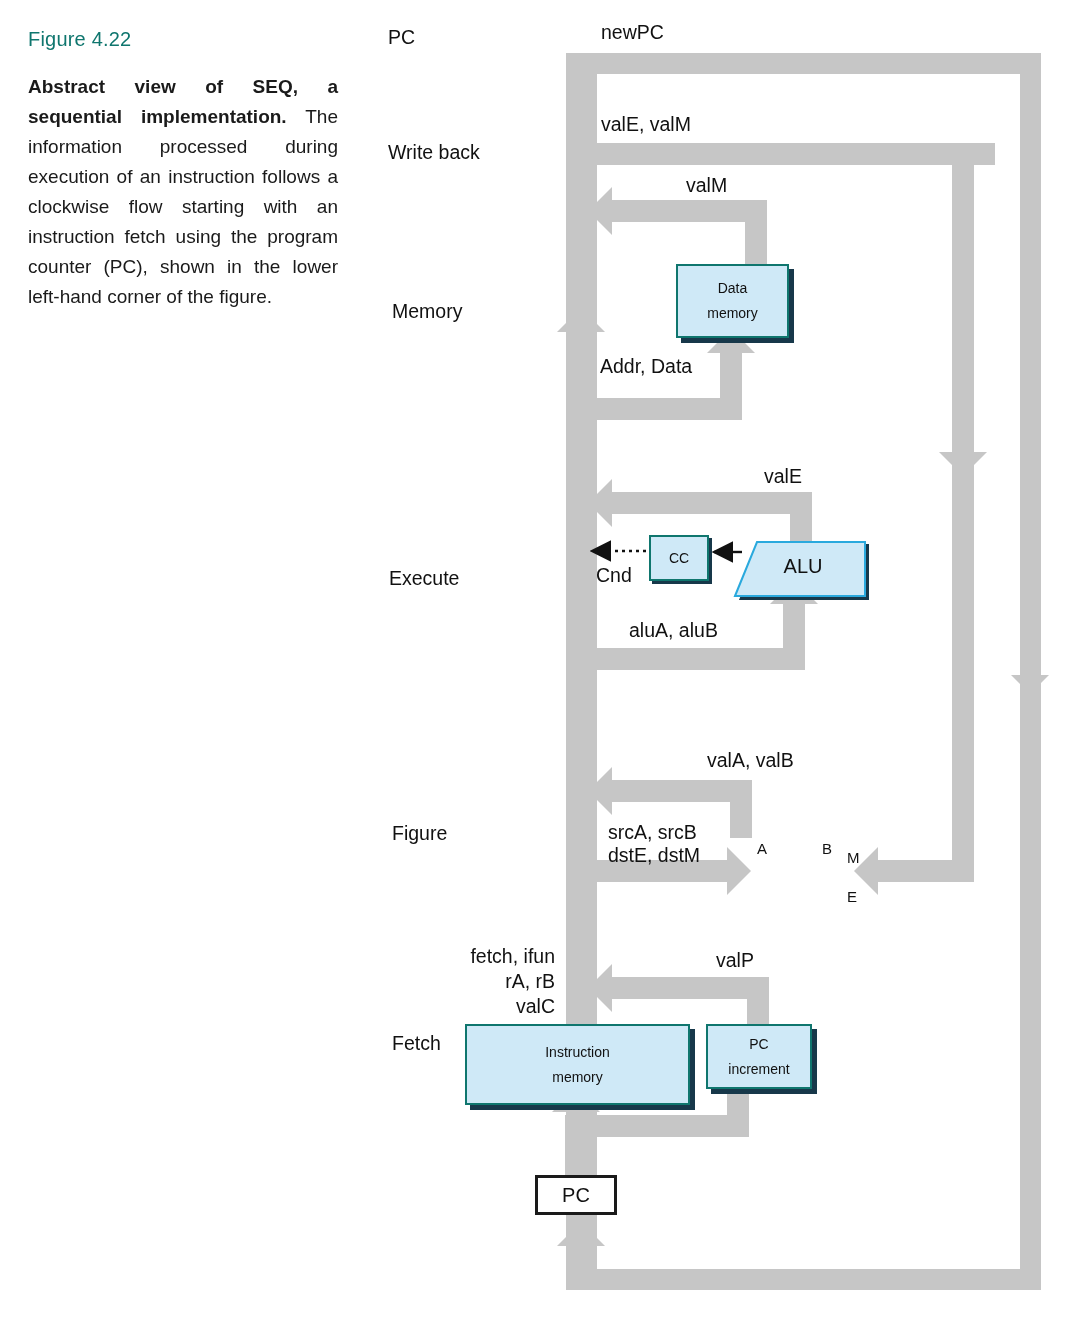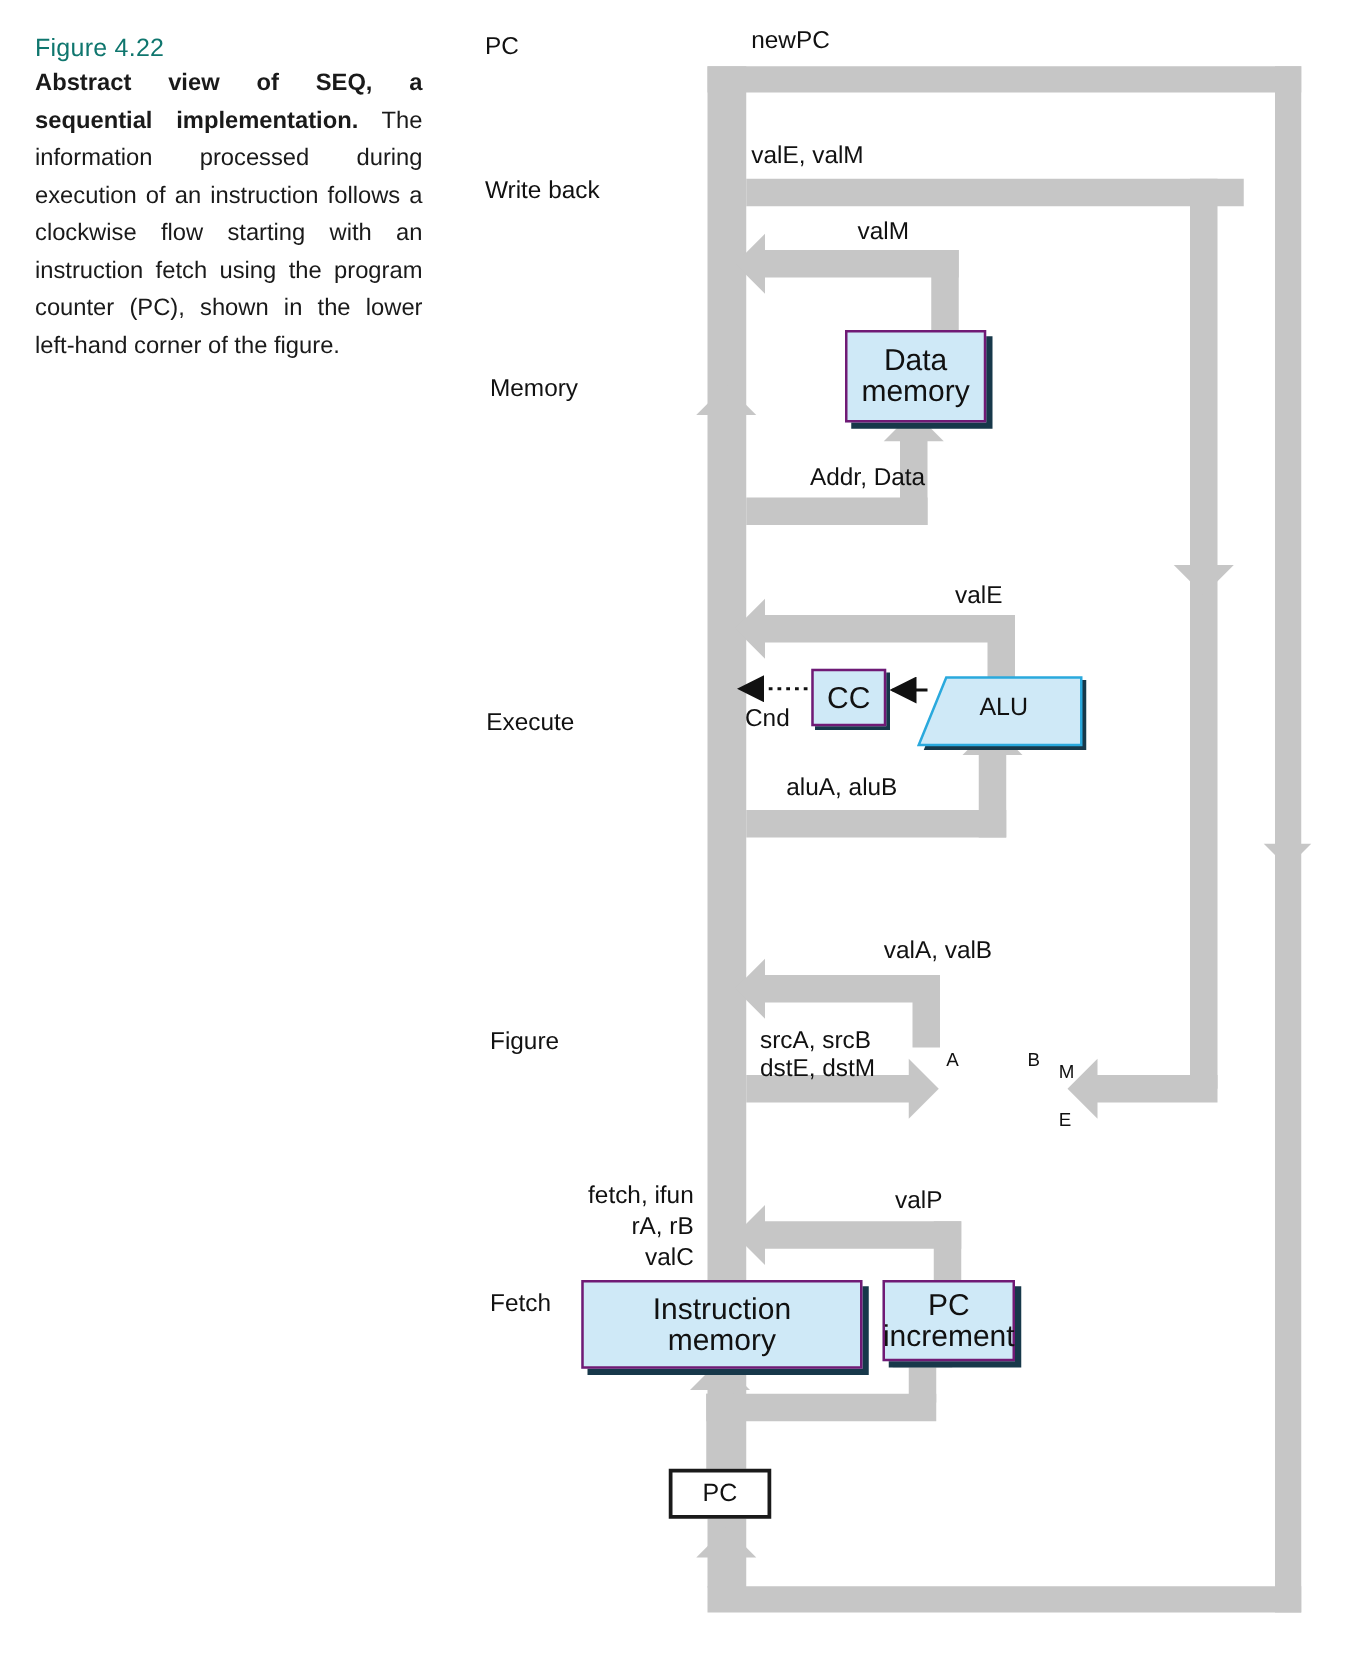--- a/index.html
+++ b/index.html
@@ -10,46 +10,46 @@
   }
   #fig{position:absolute;left:0;top:0;width:1086px;height:1322px;}
 
   
   .cap{position:absolute;left:28px;top:26px;width:310px;}
   .cap-title{
     color:#0f766e;font-size:20px;line-height:26px;letter-spacing:.2px;
   }
   .cap-body{
     color:#1a1a1a;font-size:19px;line-height:30px;text-align:justify;
-    margin-top:0;
+    margin-top:20px;
   }
   .cap-body b{font-weight:bold;}
 
   
   .lbl{position:absolute;color:#111;font-size:19.5px;white-space:pre;line-height:25px;}
   .lbl.r{text-align:right;}
 
   
   .bus{position:absolute;background:#c6c6c6;}
   
   .ah{position:absolute;width:0;height:0;}
   .ah-left{border-top:24px solid transparent;border-bottom:24px solid transparent;border-right:24px solid #c6c6c6;}
   .ah-up{border-left:24px solid transparent;border-right:24px solid transparent;border-bottom:24px solid #c6c6c6;}
   .ah-down{border-left:24px solid transparent;border-right:24px solid transparent;border-top:24px solid #c6c6c6;}
   .ah-right{border-top:24px solid transparent;border-bottom:24px solid transparent;border-left:24px solid #c6c6c6;}
   .ah-down-sm{border-left:19px solid transparent;border-right:19px solid transparent;border-top:19px solid #c6c6c6;}
 
   
   .unit{
     position:absolute;background:#cfe9f7;
-    border:2px solid #701a75;
+    border:2px solid #0f766e;
     box-shadow:5px 5px 0 0 #17384a;
     box-sizing:border-box;
     display:flex;align-items:center;justify-content:center;
-    color:#111;font-size:24px;line-height:25px;text-align:center;
+    color:#111;font-size:14px;line-height:25px;text-align:center;
   }
   .pcbox{
     position:absolute;background:#ffffff;border:3px solid #1a1a1a;
     box-sizing:border-box;display:flex;align-items:center;justify-content:center;
     color:#111;font-size:20px;
   }
   .port{position:absolute;font-size:15px;color:#111;}
   svg.ov{position:absolute;left:0;top:0;width:1086px;height:1322px;overflow:visible;}
 </style>
 </head>
@@ -114,21 +114,21 @@
 
   <div class="bus" style="left:565px;top:1115px;width:22px;height:72px;"></div>
   <div class="bus" style="left:565px;top:1115px;width:184px;height:22px;"></div>
   <div class="bus" style="left:727px;top:1088px;width:22px;height:34px;"></div>
   <div class="ah ah-up" style="left:552px;top:1088px;"></div>
   <div class="ah ah-up" style="left:714px;top:1070px;"></div>
 
   <div class="lbl" style="left:601px;top:20px;">newPC</div>
   <div class="lbl" style="left:601px;top:112px;">valE, valM</div>
   <div class="lbl" style="left:686px;top:173px;">valM</div>
-  <div class="lbl" style="left:600px;top:370px;margin-left:48px;">Addr, Data</div>
+  <div class="lbl" style="left:600px;top:354px;">Addr, Data</div>
   <div class="lbl" style="left:764px;top:464px;">valE</div>
   <div class="lbl" style="left:596px;top:563px;">Cnd</div>
   <div class="lbl" style="left:629px;top:618px;">aluA, aluB</div>
   <div class="lbl" style="left:707px;top:748px;">valA, valB</div>
   <div class="lbl" style="left:608px;top:820px;">srcA, srcB</div>
   <div class="lbl" style="left:608px;top:843px;text-align:center;">dstE, dstM</div>
   <div class="lbl r" style="left:395px;top:944px;width:160px;">fetch, ifun</div>
   <div class="lbl r" style="left:395px;top:969px;width:160px;">rA, rB</div>
   <div class="lbl r" style="left:395px;top:994px;width:160px;">valC</div>
   <div class="lbl" style="left:716px;top:948px;">valP</div>
@@ -148,21 +148,21 @@
       <polygon points="2,55 24,1 132,1 132,55" fill="#cfe9f7" stroke="#2aa9dd" stroke-width="2"></polygon>
     </svg>
     <span style="position:absolute;left:0;top:14px;width:140px;text-align:center;font-size:20px;color:#111;">ALU</span>
   </div>
 
   <div class="port" style="left:757px;top:840px;">A</div>
   <div class="port" style="left:822px;top:840px;">B</div>
   <div class="port" style="left:847px;top:849px;">M</div>
   <div class="port" style="left:847px;top:888px;">E</div>
 
-  <div class="unit" style="left:465px;top:1024px;width:225px;height:71px;">
+  <div class="unit" style="left:465px;top:1024px;width:225px;height:81px;">
     <span style="white-space:pre-line;">Instruction
 memory</span>
   </div>
 
   <div class="unit" style="left:706px;top:1024px;width:106px;height:65px;">
     <span style="white-space:pre-line;">PC
 increment</span>
   </div>
 
   <div class="pcbox" style="left:535px;top:1175px;width:82px;height:40px;">

